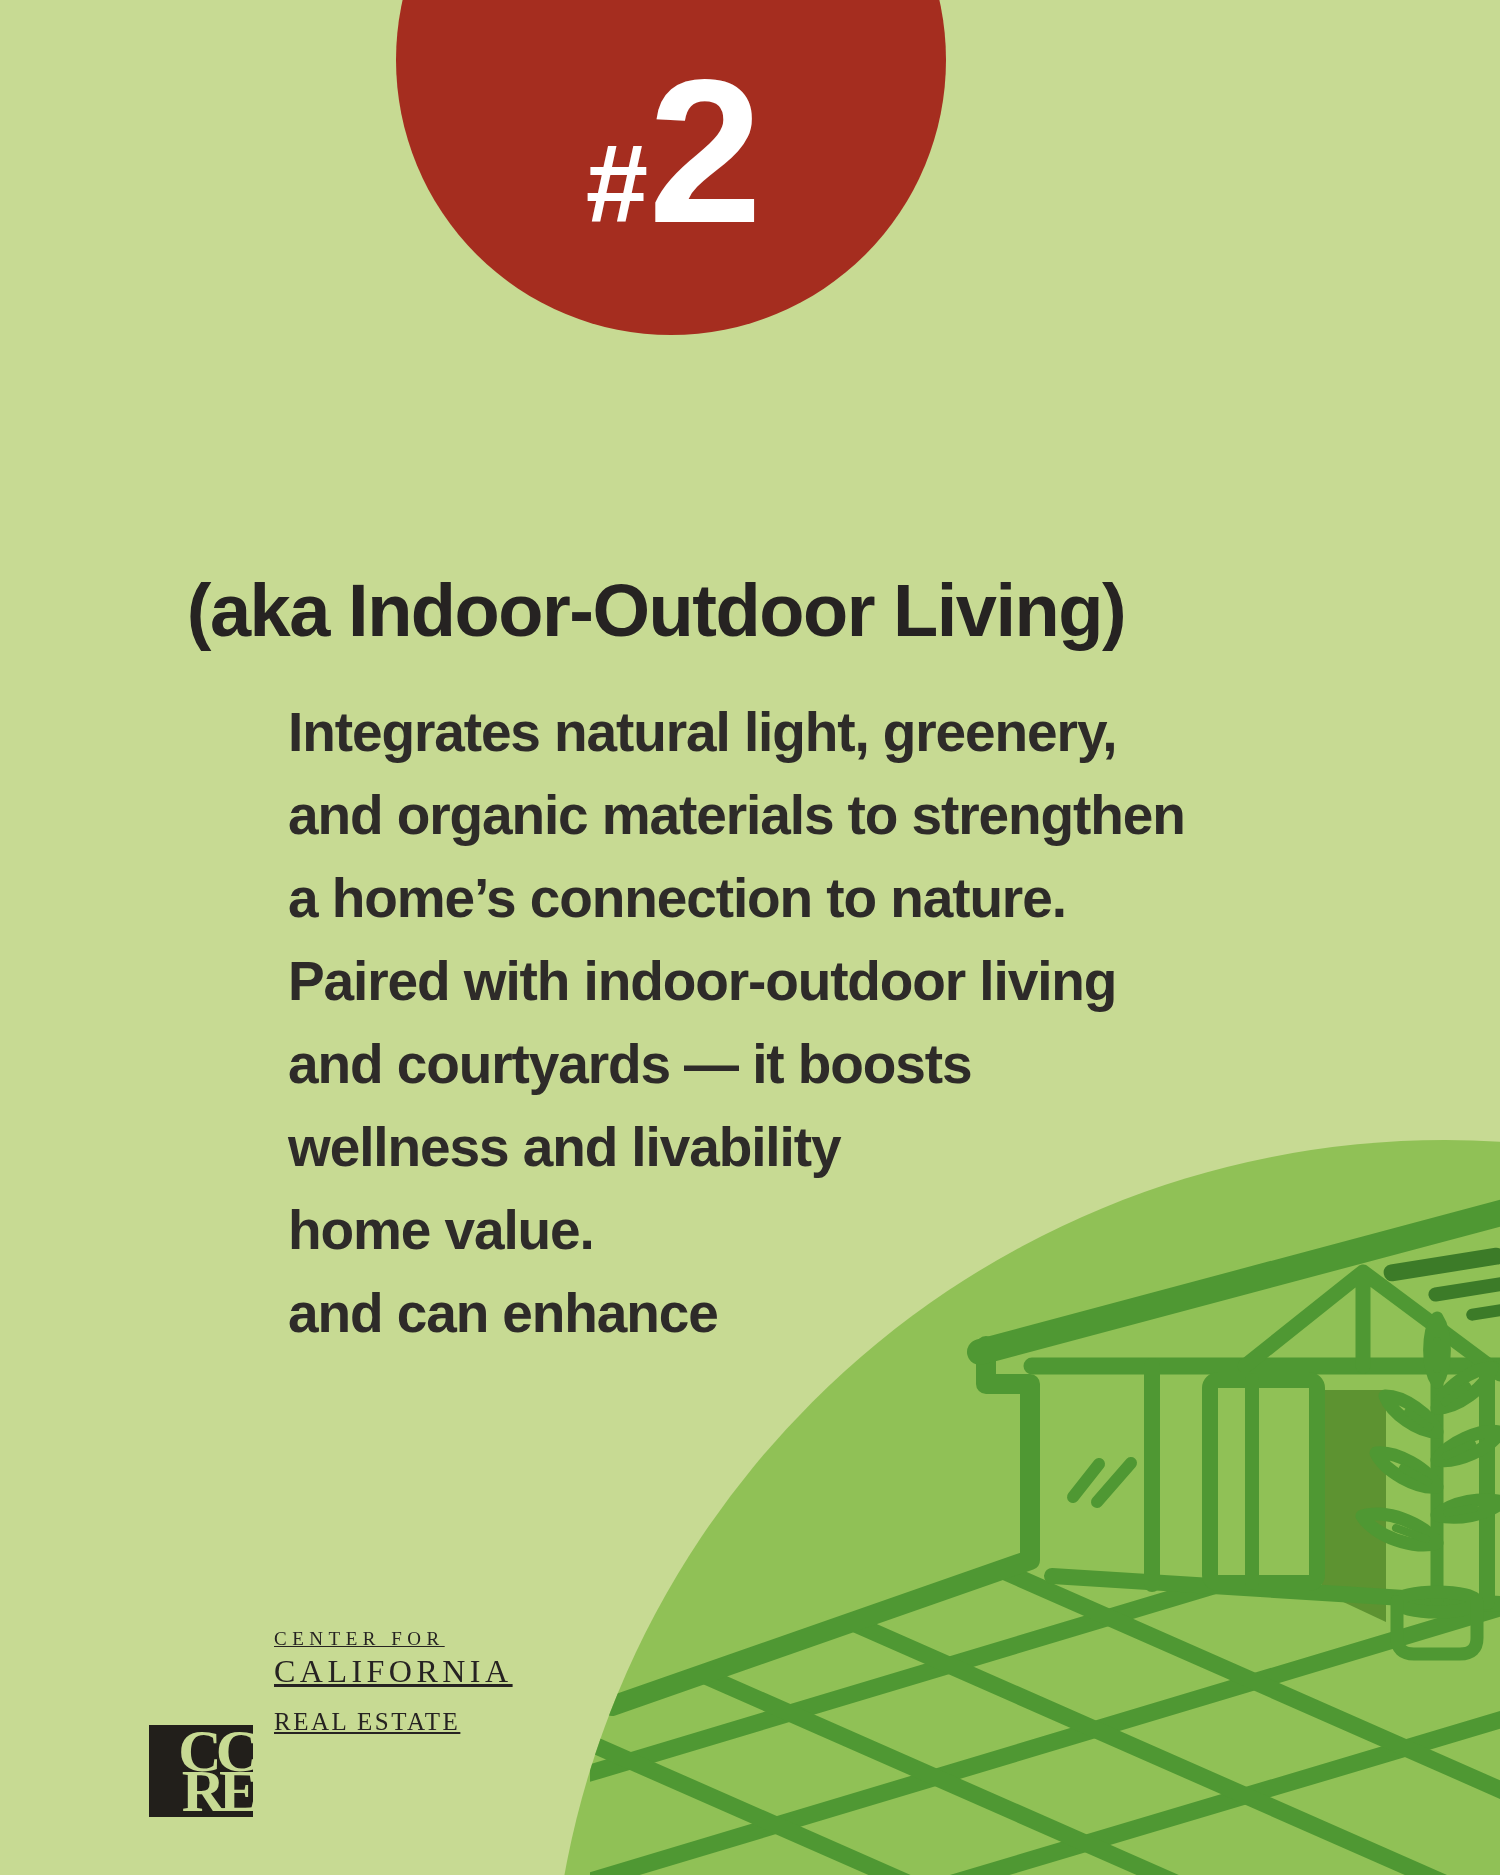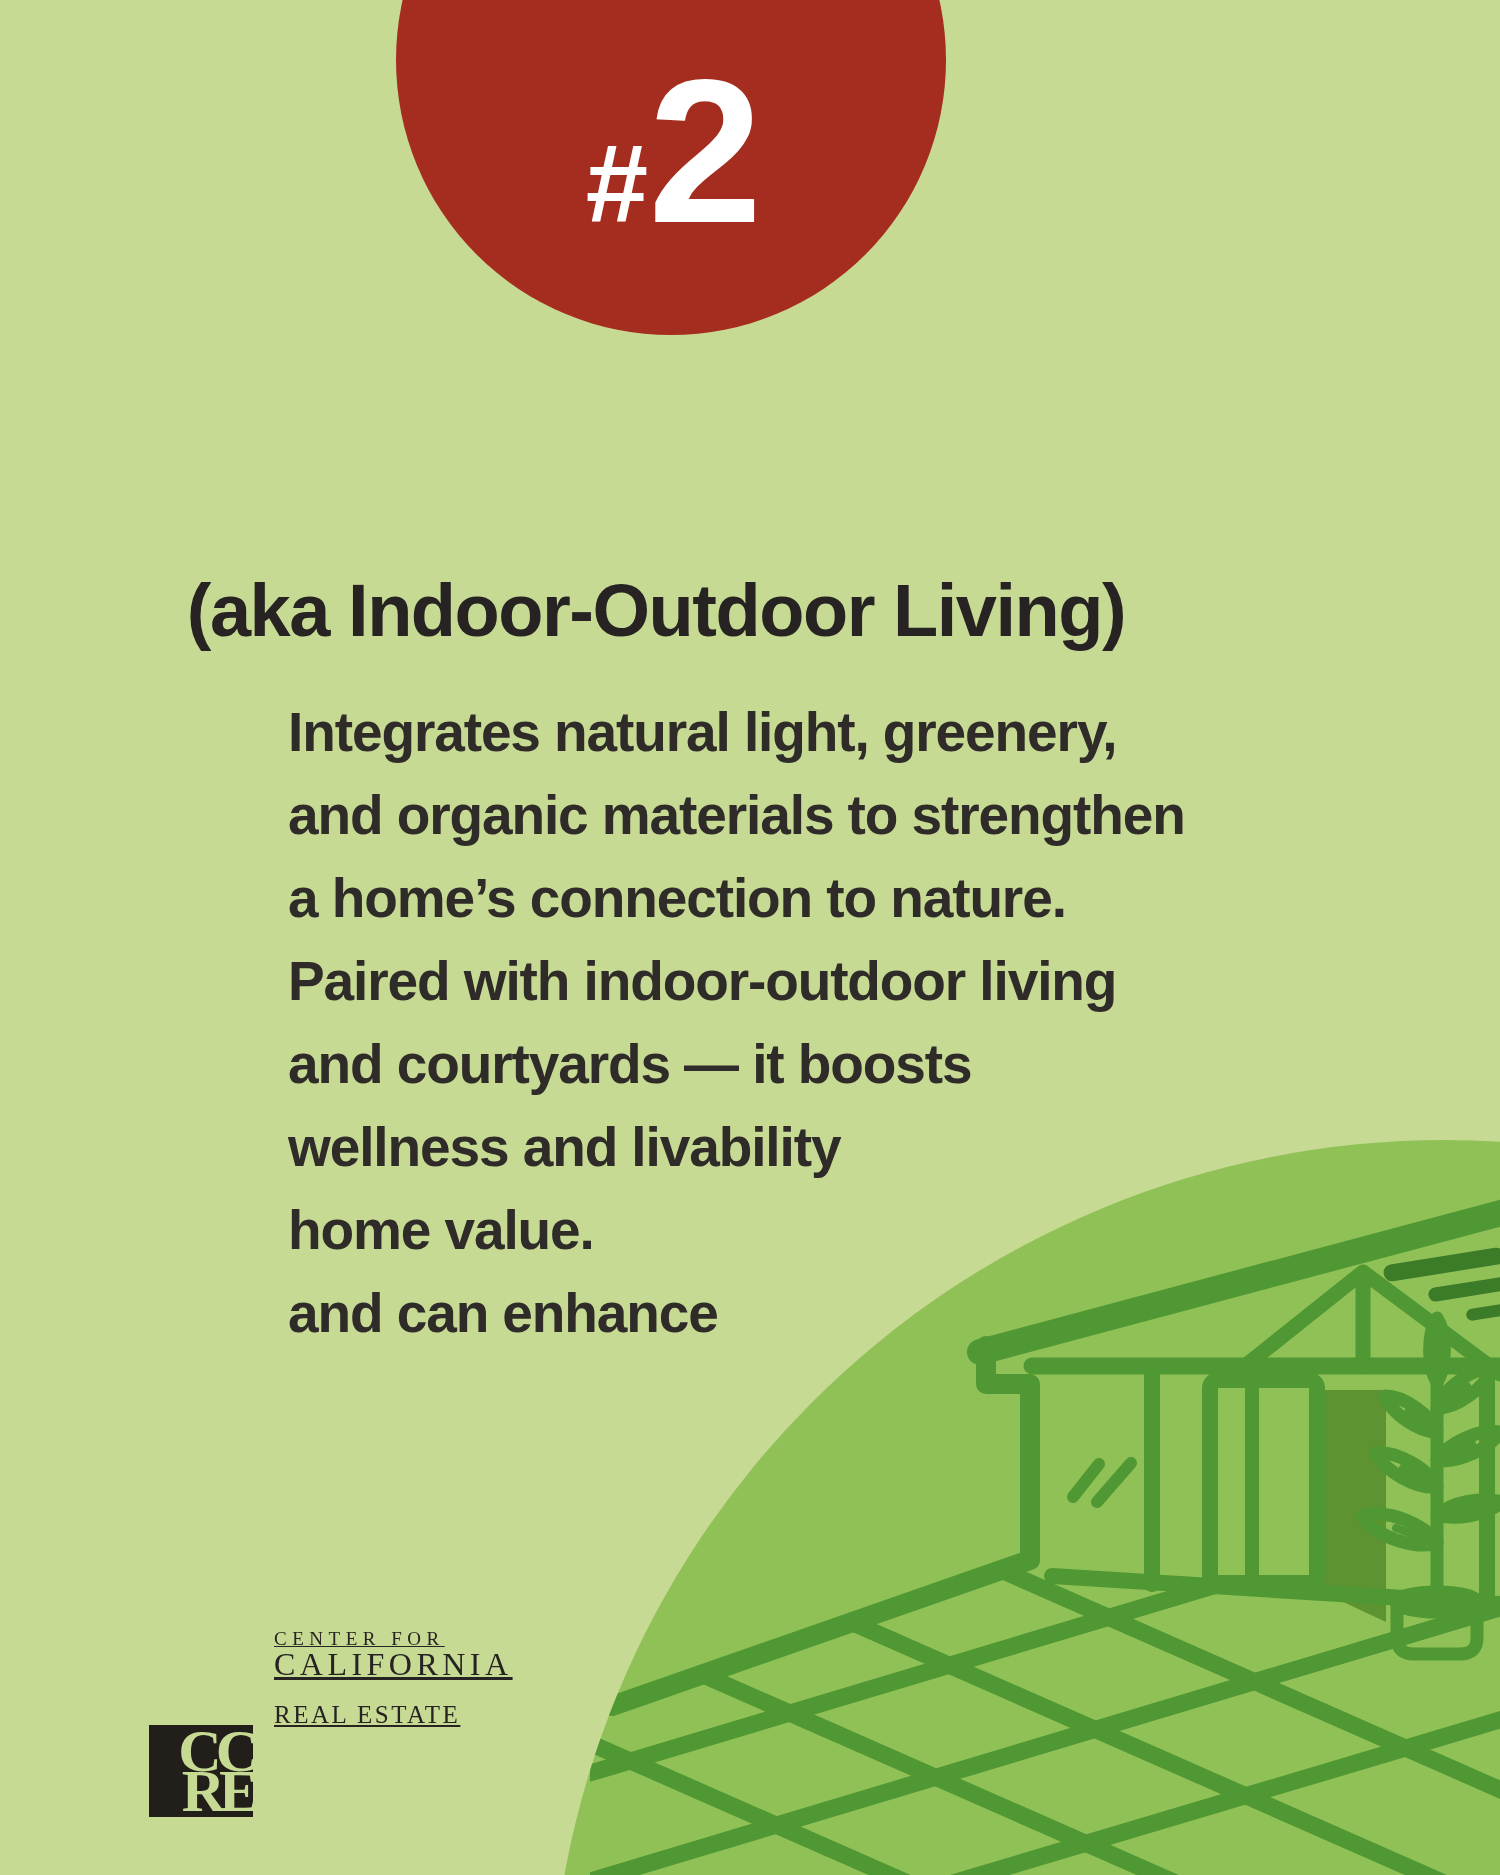--- a/index.html
+++ b/index.html
@@ -47,21 +47,21 @@
   .logo-mark{
     position:absolute;left:149px;top:1725px;width:104px;height:92px;
     background:var(--logo_bg,#221f1b);color:var(--bg,#c7da93);
     font-family:"Liberation Serif",serif;font-weight:bold;text-align:right;
   }
   .logo-mark .mono-top{font-size:60px;line-height:47px;letter-spacing:-6px;margin-top:3px;}
   .logo-mark .mono-bot{font-size:60px;line-height:44px;letter-spacing:-6px;margin-left:12px;margin-top:-6px;}
   .logo-lines{position:absolute;left:274px;top:1629px;color:var(--ink,#262322);
     font-family:"Liberation Serif",serif;white-space:nowrap;text-decoration:underline;}
   .logo-lines .l1{font-size:19px;line-height:19px;letter-spacing:0.29em;}
-  .logo-lines .l2{font-size:32px;line-height:32px;letter-spacing:0.14em;}
+  .logo-lines .l2{font-size:32px;line-height:32px;letter-spacing:0.14em;margin-top:7px;}
   .logo-lines .l3{font-size:25px;line-height:25px;letter-spacing:0.10em;margin-top:22px;}
 </style>
 </head>
 <body>
 
 <div class="canvas">
 
   <div class="badge-circle"></div>
   <div class="badge-text"><span class="hash">#</span><span class="num">2</span></div>
 

